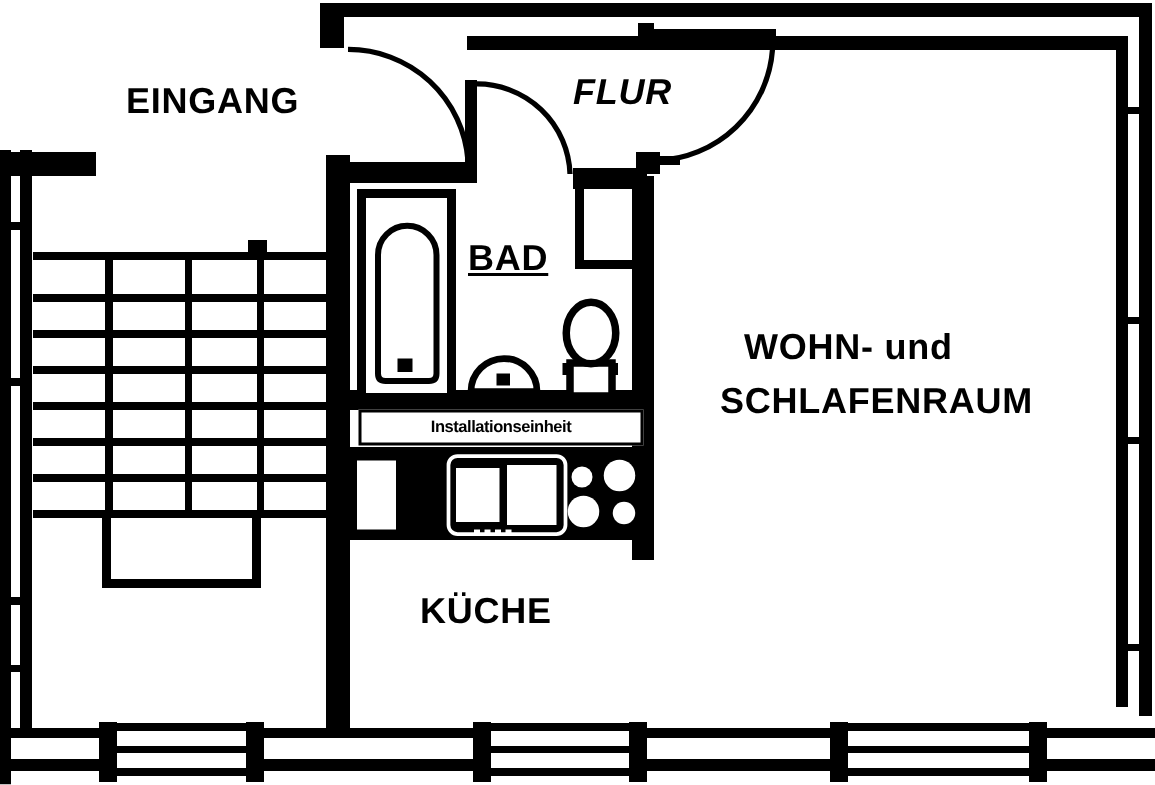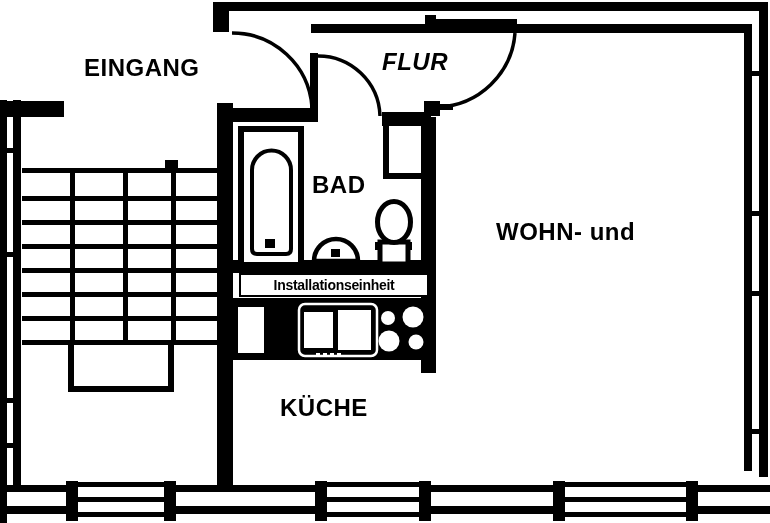--- a/index.html
+++ b/index.html
@@ -22,21 +22,21 @@
     text-align:right;
   }
   .install-box{
     position:absolute;
     left:239px;top:273px;
     width:186px;height:20px;
     background:#fff;
     border:2px solid #000;
     display:flex;align-items:center;justify-content:center;
     font-weight:700;
-    font-size:14px;
+    font-size:11px;
     letter-spacing:-0.3px;
     color:#000;
     overflow:hidden;
   }
 </style>
 </head>
 <body>
 
 <div class="plan">
 
@@ -189,24 +189,25 @@
         <rect x="330" y="353" width="4" height="4"></rect>
         <rect x="337" y="353" width="4" height="4"></rect>
       </g>
     </g>
   </svg>
 
   <div class="room-label" style="left:84px;top:55px;">EINGANG</div>
 
   <div class="room-label" style="left:382px;top:49px;font-style:italic;">FLUR</div>
 
-  <div class="room-label" style="left:312px;top:172px;">BAD</div>
+  <div class="room-label" style="left:312px;top:160px;text-decoration:underline;">BAD</div>
 
   <div class="room-label" style="left:496px;top:219px;">WOHN- und</div>
 
+  <div class="room-label" style="left:480px;top:255px;">SCHLAFENRAUM</div>
 
   <div class="room-label" style="left:280px;top:395px;">KÜCHE</div>
 
   <div class="install-box">
     <span>Installationseinheit</span>
   </div>
 
 </div>
 
 </body></html>

